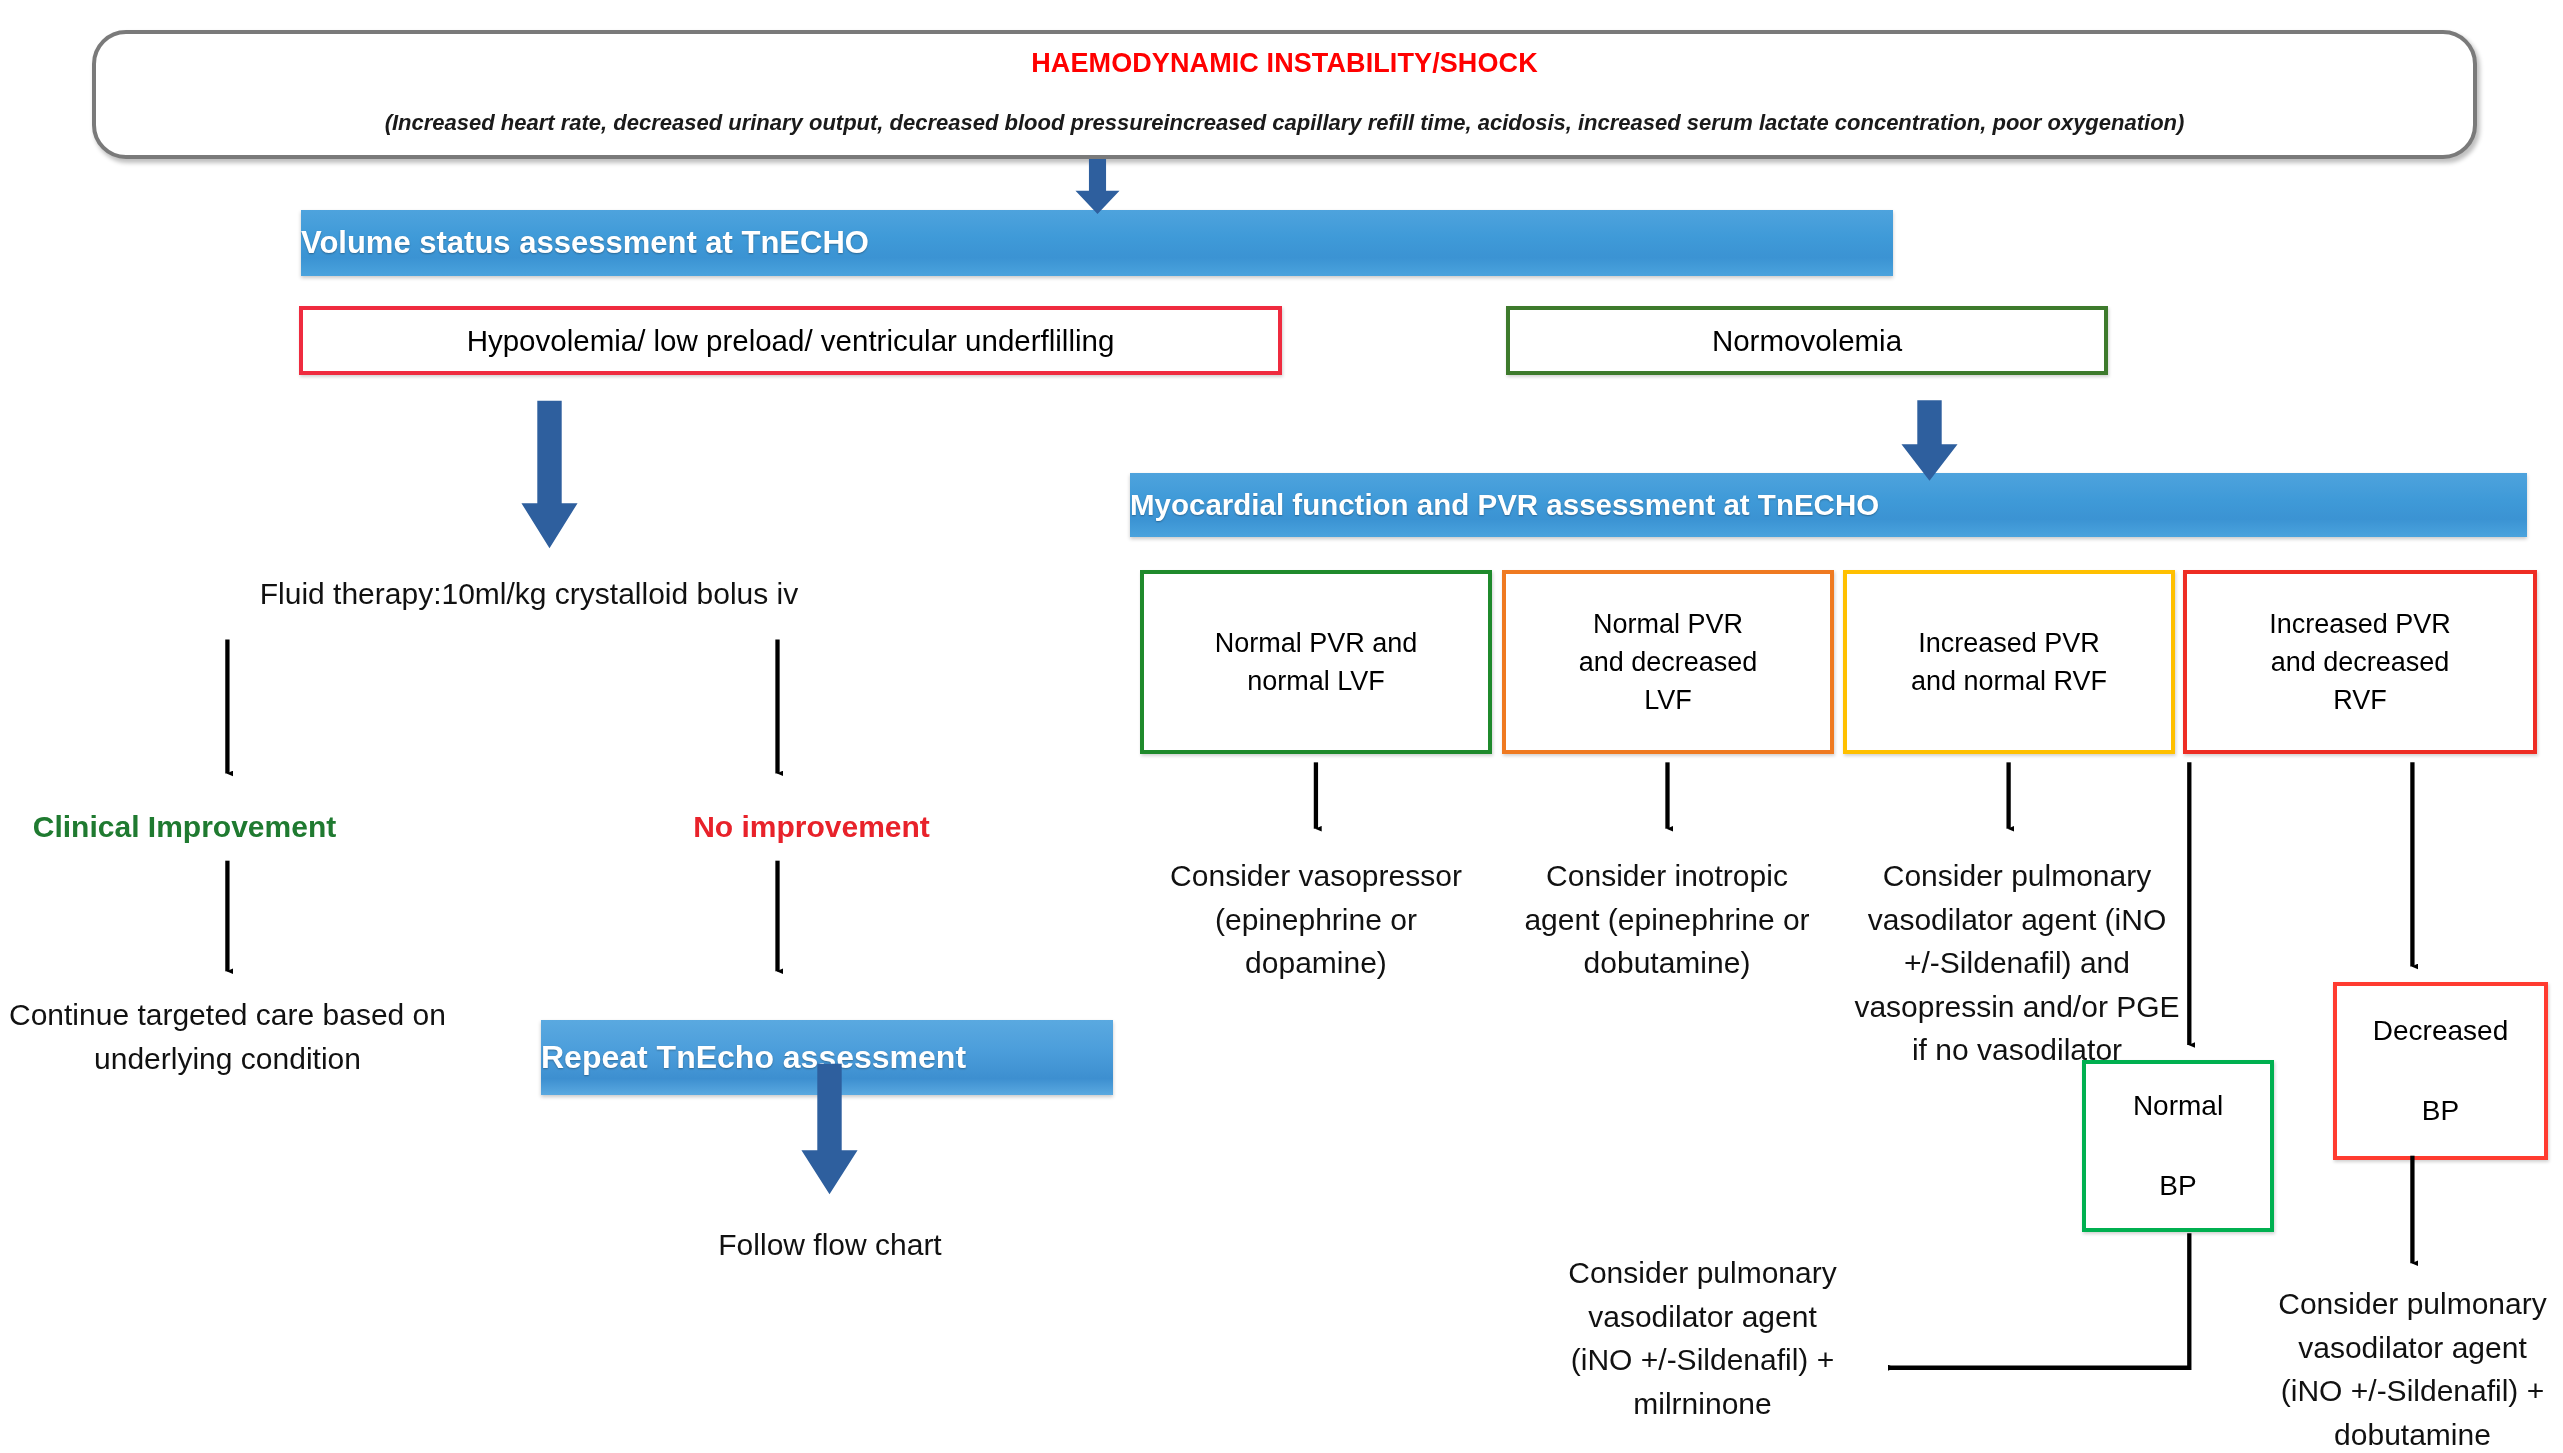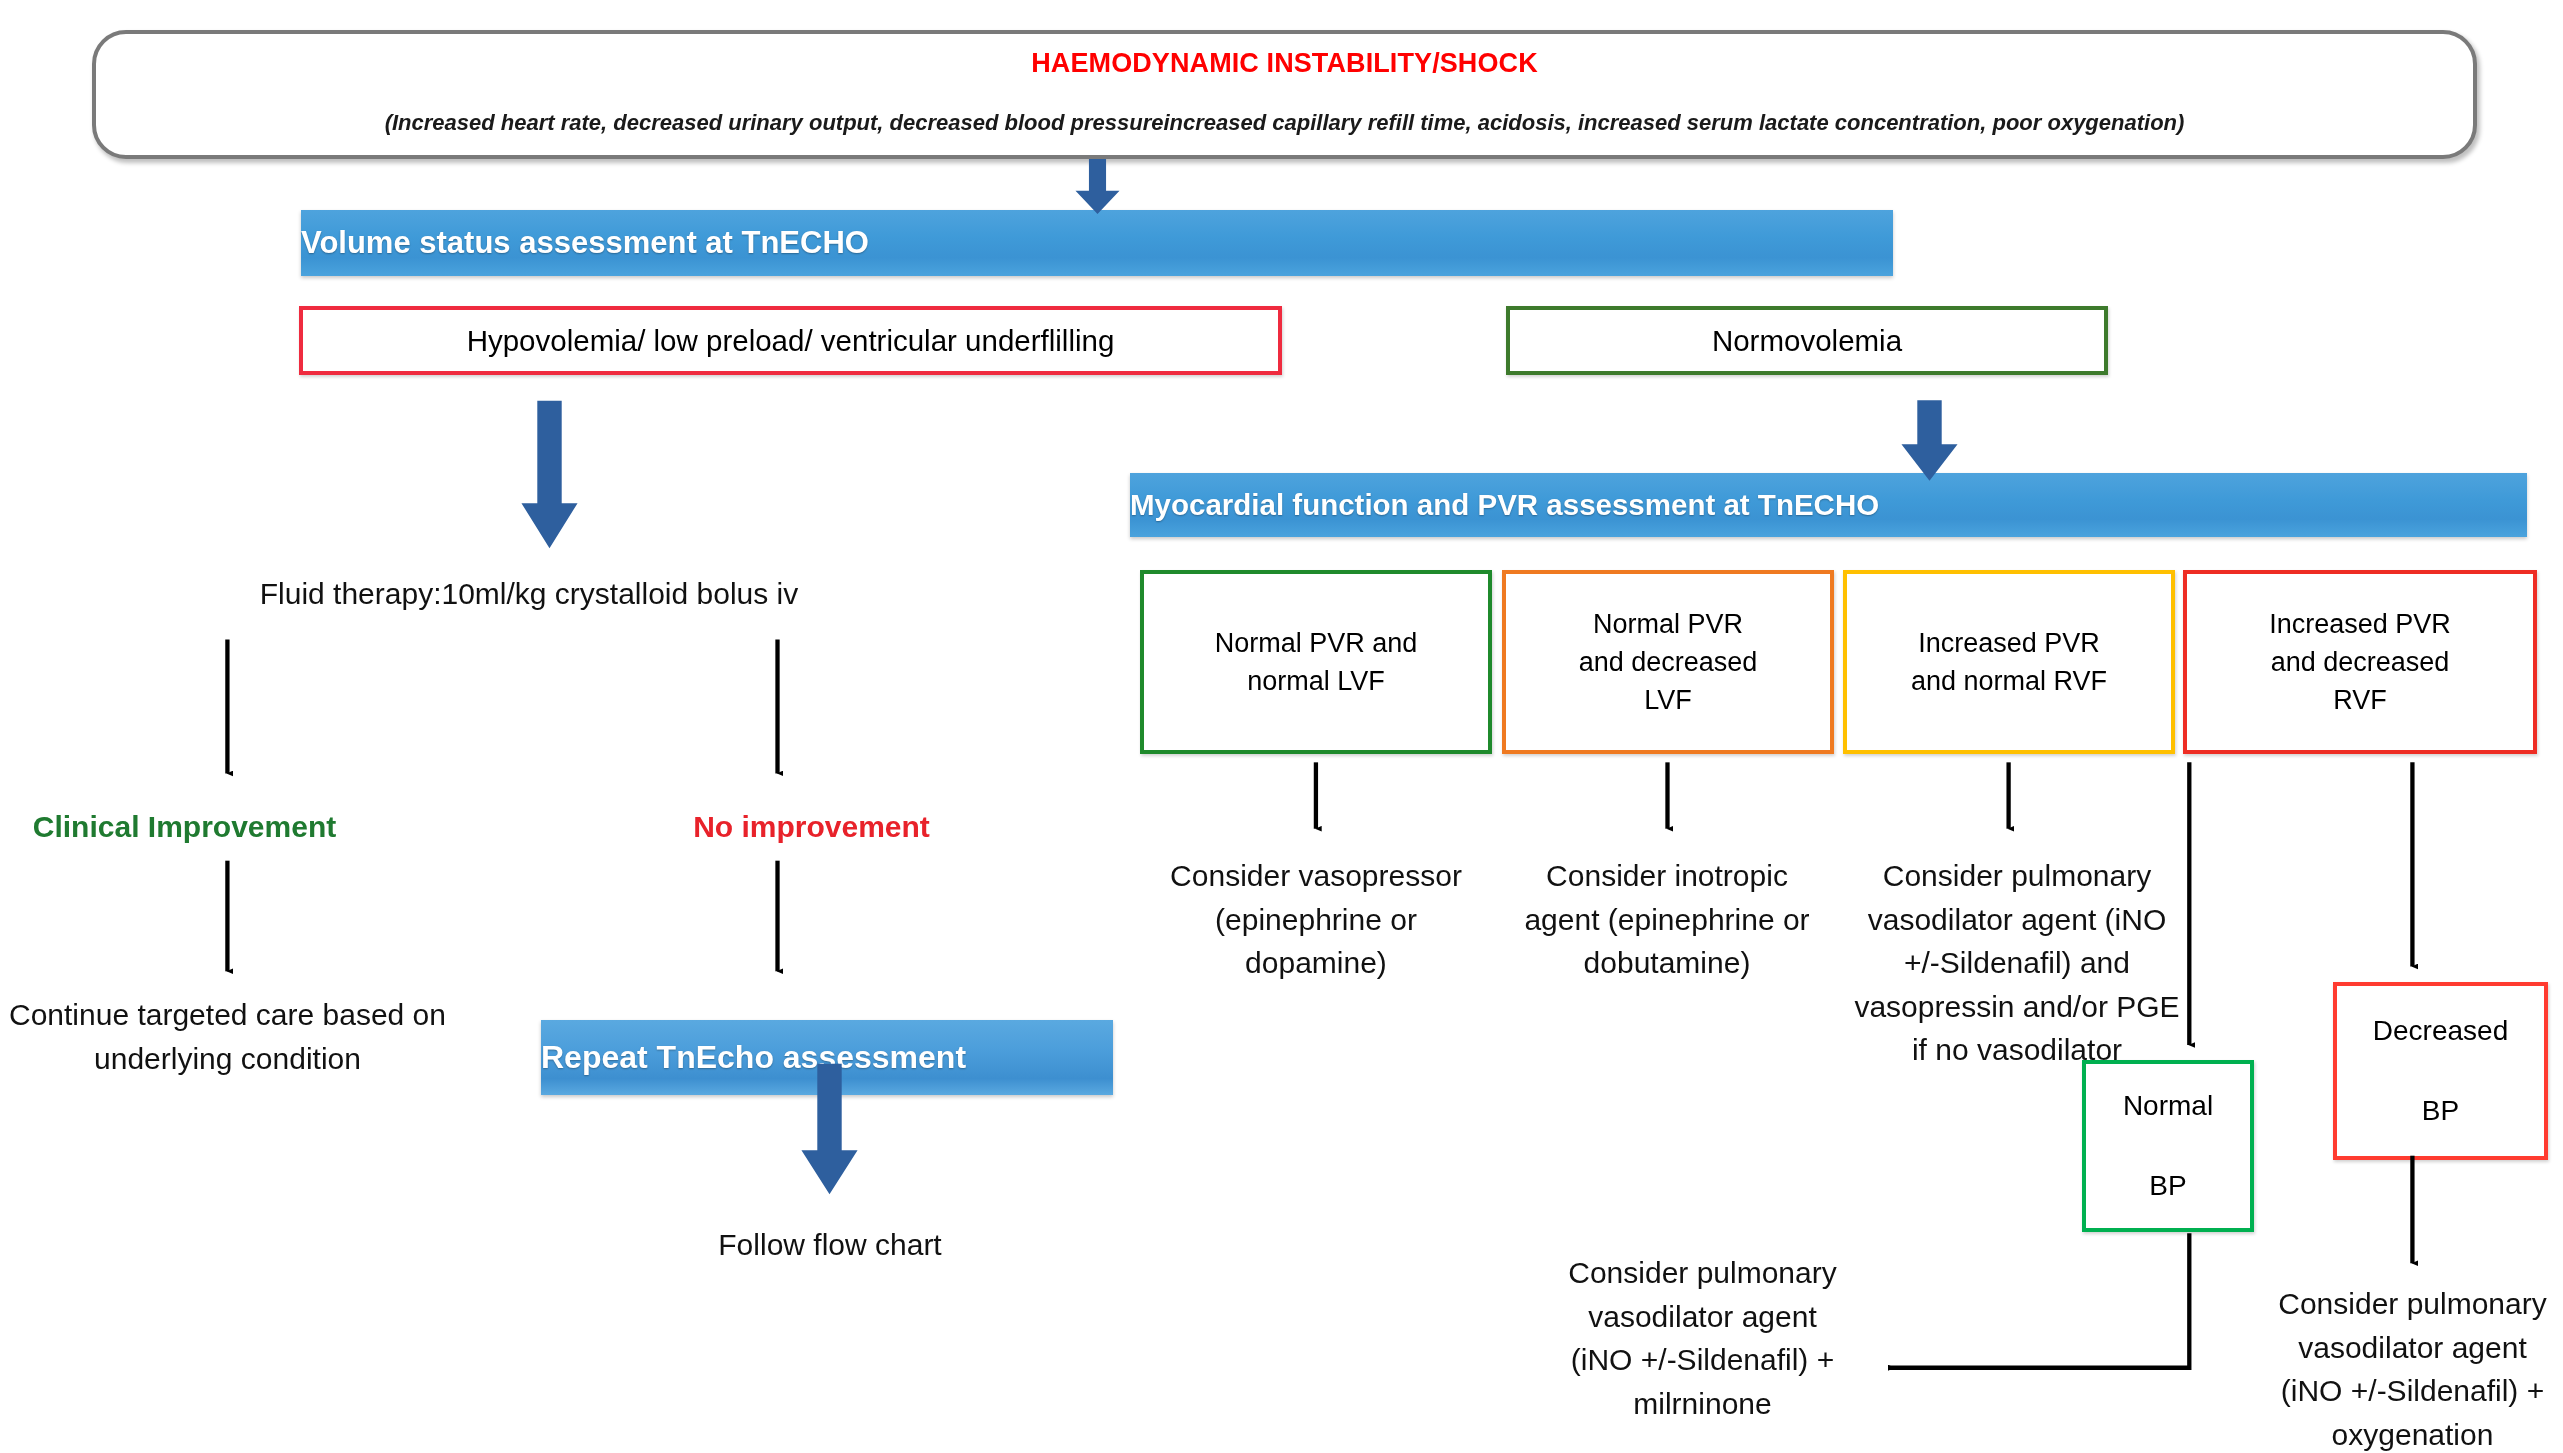--- a/index.html
+++ b/index.html
@@ -74,21 +74,21 @@
     box-shadow:1.2px 1.8px 3.1px rgba(0,0,0,0.18);
   }
   .hypo   { left:299px;  top:306px;  width:983px; height:69px; border:4.3px solid #ef2b3f; font-size:29.5px; }
   .normo  { left:1506px; top:306px;  width:602px;  height:69px; border:4.3px solid #3d7a2c; font-size:29.5px; }
 
   .pvr1 { left:1140px; top:570px;  width:352px;  height:184px; border:4.9px solid #1f8a2c; font-size:27px; }
   .pvr2 { left:1502px; top:570px;  width:332px;  height:184px; border:4.9px solid #ef7a21; font-size:27px; }
   .pvr3 { left:1843px; top:570px;  width:332px;  height:184px; border:4.9px solid #ffc000; font-size:27px; }
   .pvr4 { left:2183px; top:570px;  width:354px;  height:184px; border:4.9px solid #ee2d24; font-size:27px; }
 
-  .normalbp   { left:2082px; top:1060px; width:172px; height:172px; border:4.9px solid #00b050; font-size:28px;text-align:center; }
+  .normalbp   { left:2082px; top:1060px; width:192px; height:172px; border:4.9px solid #00b050; font-size:28px;text-align:center; }
   .decreasedbp{ left:2305px; top:982px; width:215px; height:178px; border:4.9px solid #ff3b30; font-size:28px;margin-left:28px; }
 
   
   .cap{
     color:#111111;
     text-align:center;
     line-height:1.45;
     font-size:30px;
   }
   .cap.strong{font-weight:bold;}
@@ -217,21 +217,21 @@
     <span>Consider pulmonary</span><br>
     <span>vasodilator agent</span><br>
     <span>(iNO +/-Sildenafil) +</span><br>
     <span>milrninone</span>
   </div>
 
   <div class="abs cap" style="left:2265px; top:1282px; width:295px;">
     <span>Consider pulmonary</span><br>
     <span>vasodilator agent</span><br>
     <span>(iNO +/-Sildenafil) +</span><br>
-    <span>oxygenation</span>
+    <span>dobutamine</span>
   </div>
 
   <svg class="overlay" viewBox="0 0 4170 2365">
     <defs>
       <marker id="tip" markerWidth="10" markerHeight="11" refX="4.6" refY="9.4" orient="auto" markerUnits="userSpaceOnUse">
         <path d="M0,0 L9.2,0 L4.6,11 Z" fill="#000000"></path>
       </marker>
       <marker id="tipL" markerWidth="11" markerHeight="10" refX="10.6" refY="5" orient="auto" markerUnits="userSpaceOnUse">
         <path d="M11,0 L11,10 L0,5 Z" fill="#000000"></path>
       </marker>

